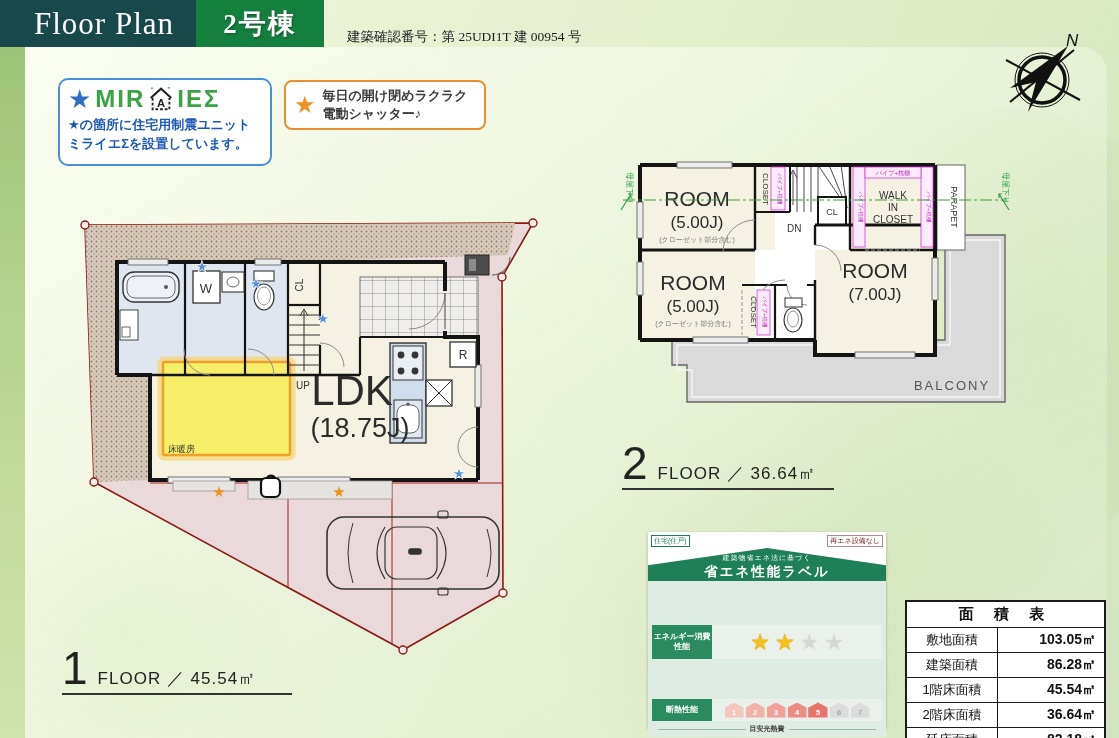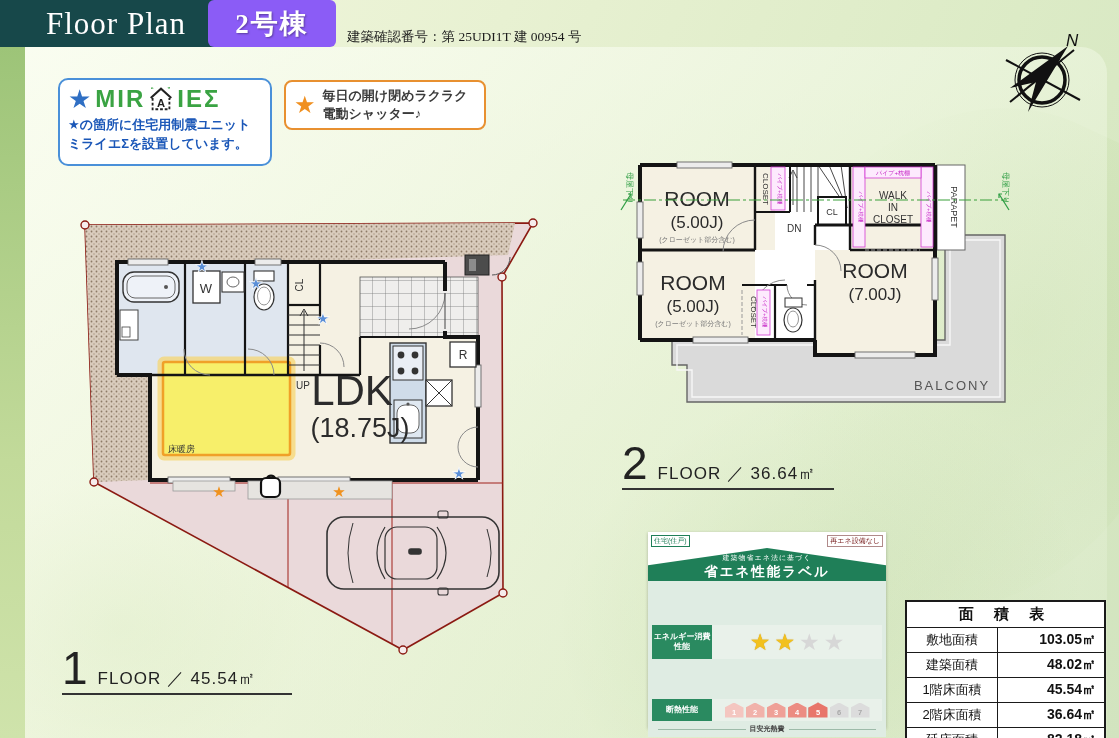--- a/index.html
+++ b/index.html
@@ -16,24 +16,24 @@
   .leafC{left:-70px;bottom:-40px;width:380px;height:300px;border-radius:50% 0 50% 0;
     background:radial-gradient(ellipse at 50% 50%,rgba(160,200,110,.18),rgba(160,200,110,0) 70%);}
   .side-strip{position:absolute;left:0;top:47px;width:25px;height:691px;
     background:linear-gradient(180deg,#9dc478,#c2da9a 60%,#cfe3ab);}
   .panel{position:absolute;left:25px;top:47px;width:1082px;height:691px;
     background:linear-gradient(150deg,rgba(252,255,246,.78),rgba(240,248,228,.45) 55%,rgba(233,243,219,.25));
     border-radius:0 26px 0 0;}
   
   .hdr-title{position:absolute;left:0;top:0;width:208px;height:47px;background:#17484a;
     color:#fff;font-family:"Liberation Serif","DejaVu Serif",serif;font-size:31px;
-    display:flex;align-items:center;justify-content:center;letter-spacing:1px;padding-left:12px;}
-  .hdr-badge{position:absolute;left:208px;top:0;width:128px;height:47px;background:#8b5cf6;
+    display:flex;align-items:center;justify-content:center;letter-spacing:1px;}
+  .hdr-badge{position:absolute;left:196px;top:0;width:128px;height:47px;background:#15803d;
     color:#fff;font-family:"Liberation Serif","DejaVu Serif",serif;font-size:27px;font-weight:bold;
-    display:flex;align-items:center;justify-content:center;letter-spacing:2px;text-shadow:1px 1px 2px rgba(0,0,0,.35);border-radius:6px;}
+    display:flex;align-items:center;justify-content:center;letter-spacing:2px;text-shadow:1px 1px 2px rgba(0,0,0,.35);}
   .hdr-conf{position:absolute;left:347px;top:28px;font-size:13.5px;color:#1c1c1c;font-family:Liberation Serif, serif;}
   
   .miraie-box{position:absolute;left:58px;top:78px;width:214px;height:88px;background:#fff;
     border:2.5px solid #4a90d9;border-radius:10px;padding:5px 8px;box-sizing:border-box;}
   .miraie-brand{display:flex;align-items:center;gap:2px;}
   .miraie-star{color:#2f6fc4;font-size:26px;line-height:1;margin-right:2px;}
   .miraie-green{color:#3aa343;font-size:24px;font-weight:bold;letter-spacing:2px;line-height:1;}
   .miraie-note{color:#1b57b8;font-weight:bold;font-size:13px;line-height:1.45;margin-top:3px;}
   .shutter-box{position:absolute;left:284px;top:80px;width:202px;height:50px;background:#fff;
     border:2px solid #e89030;border-radius:8px;display:flex;align-items:center;gap:7px;
@@ -473,21 +473,21 @@
 </div>
 
 <div class="atable">
   <div class="ttl">面 積 表</div>
   <div class="arow">
     <div class="al">敷地面積</div>
     <div class="av">103.05㎡</div>
   </div>
   <div class="arow">
     <div class="al">建築面積</div>
-    <div class="av">48.02㎡</div>
+    <div class="av">86.28㎡</div>
   </div>
   <div class="arow">
     <div class="al">1階床面積</div>
     <div class="av">45.54㎡</div>
   </div>
   <div class="arow">
     <div class="al">2階床面積</div>
     <div class="av">36.64㎡</div>
   </div>
   <div class="arow">

